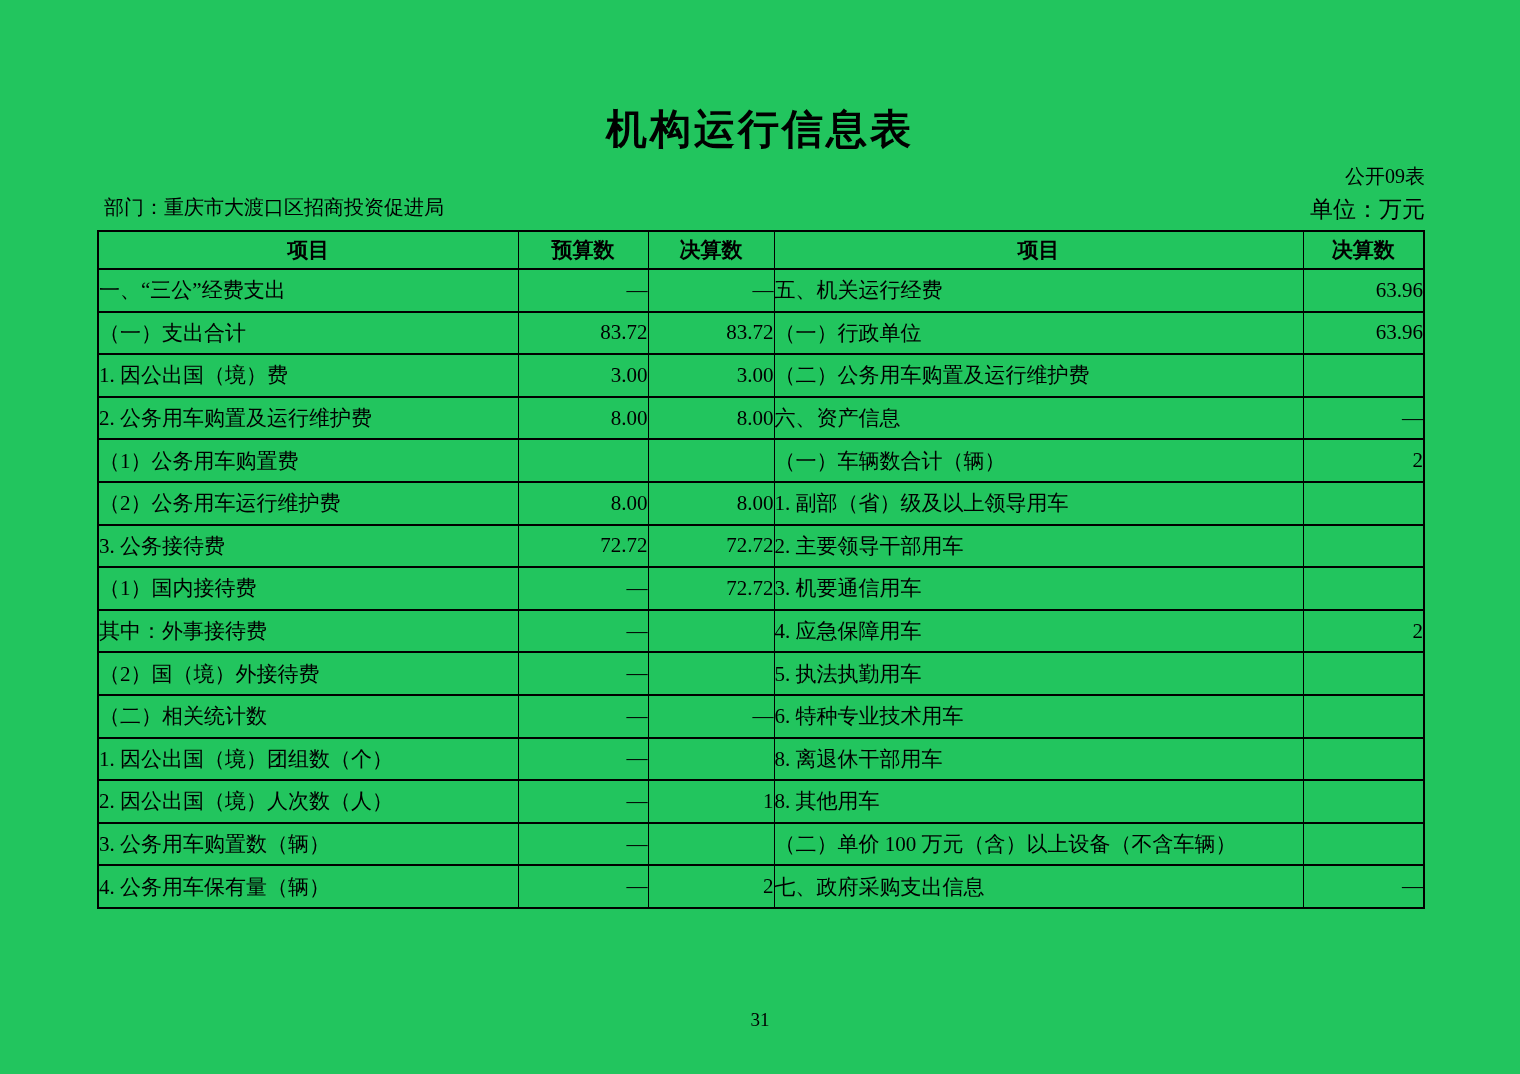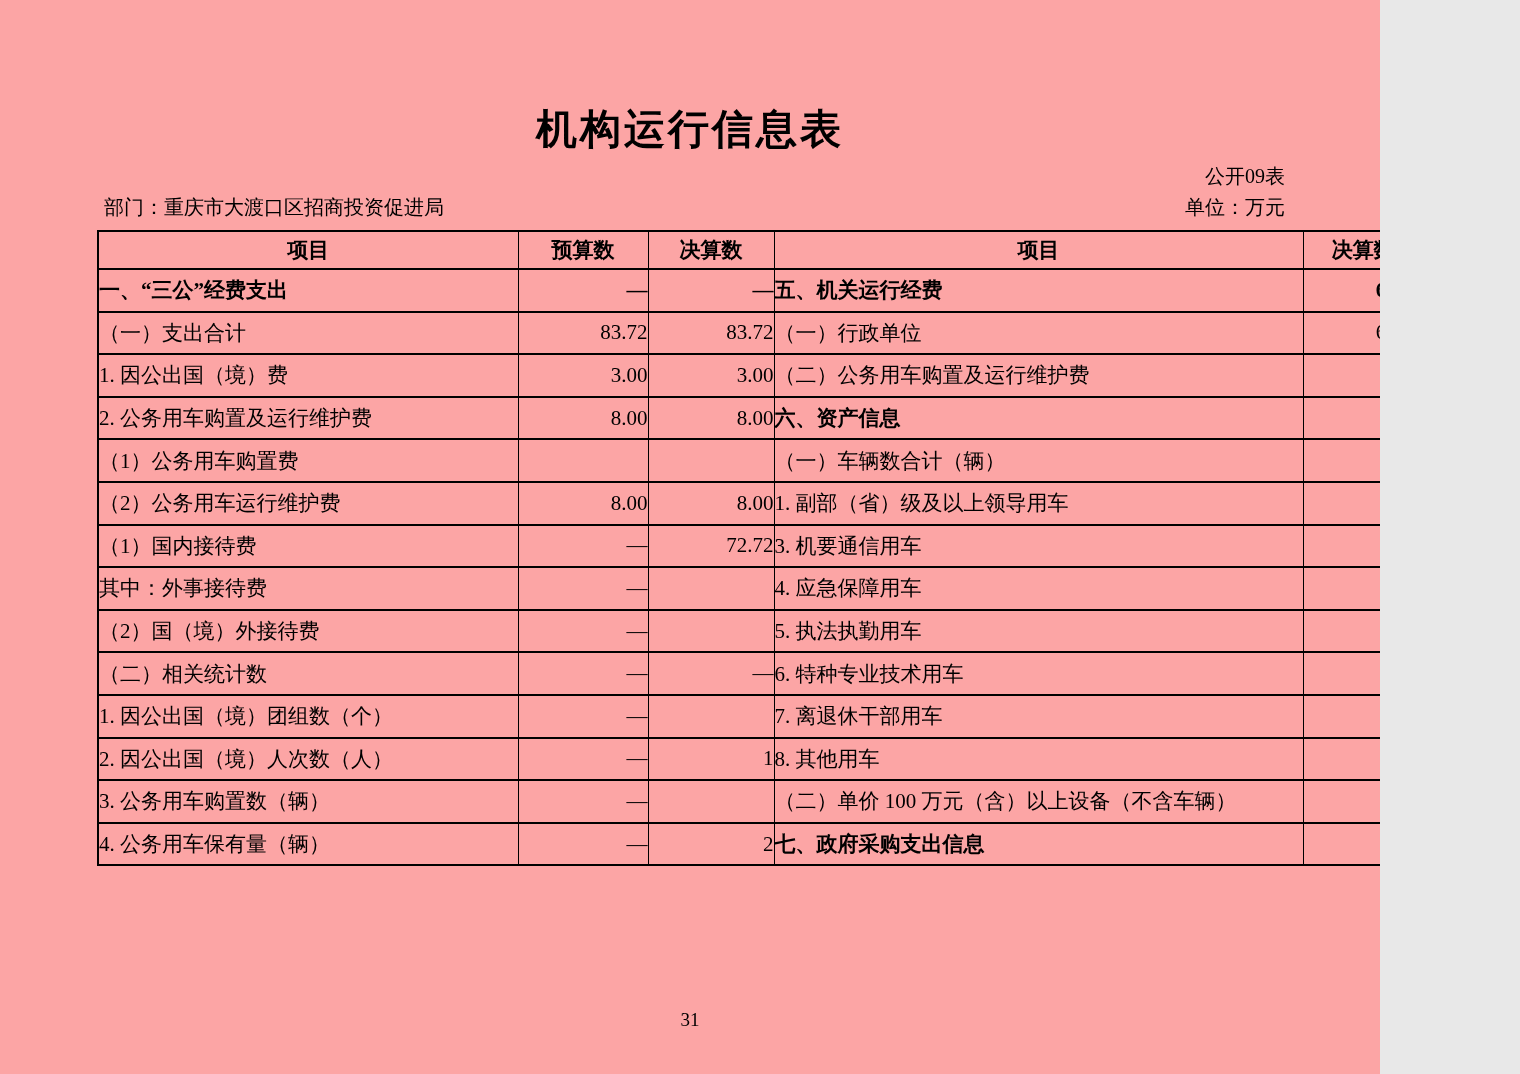--- a/index.html
+++ b/index.html
@@ -1,19 +1,19 @@
 <!DOCTYPE html>
 <html lang="zh"><head>
 <meta charset="utf-8">
 <style>
   html,body{margin:0;padding:0;background:#e8e8e8;}
   .page{
     position:relative;
-    width:1380px;height:1074px;
-    background:#fca5a5;
+    width:1520px;height:1074px;
+    background:#22c55e;
     color:#000;
     font-family:"Liberation Serif","DejaVu Serif",serif;
     overflow:hidden;
   }
   .title{
     position:absolute;left:0;right:0;top:102px;
     text-align:center;
     font-family:"Liberation Sans","DejaVu Sans",sans-serif;
     font-weight:bold;
     font-size:41px;
@@ -22,21 +22,21 @@
   .table-code{
     position:absolute;right:95px;top:163px;
     font-size:20px;text-align:right;
   }
   .dept{
     position:absolute;left:104px;top:194px;
     font-size:20px;
   }
   .unit{
     position:absolute;right:95px;top:194px;
-    font-size:20px;text-align:right;
+    font-size:23px;text-align:right;
   }
   table.info{
     position:absolute;left:97px;top:230px;
     width:1326px;
     border-collapse:collapse;
     table-layout:fixed;
     border:2px solid #000;
   }
   table.info th, table.info td{
     border:1px solid #000;
@@ -59,21 +59,21 @@
     font-size:21px;
     vertical-align:middle;
   }
   td.lbl{text-align:left;}
   td.val{text-align:right;padding-right:13px;}
   .ind0{padding-left:10px;}
   .ind1{padding-left:18px;}
   .ind2{padding-left:34px;margin-top:47px;}
   .ind3{padding-left:62px;}
   .ind4{padding-left:110px;margin-left:9px;}
-  .b{font-weight:bold;}
+  .b{font-weight:normal;}
   .pagenum{
     position:absolute;left:0;right:0;top:997px;
     text-align:center;
     font-size:19px;
     margin-top:12px;
   }
 </style>
 </head>
 <body>
 
@@ -141,20 +141,27 @@
           <td class="val">2</td>
         </tr>
         <tr>
           <td class="lbl ind3">（2）公务用车运行维护费</td>
           <td class="val">8.00</td>
           <td class="val">8.00</td>
           <td class="lbl ind2">1. 副部（省）级及以上领导用车</td>
           <td class="val"></td>
         </tr>
         <tr>
+          <td class="lbl ind2">3. 公务接待费</td>
+          <td class="val">72.72</td>
+          <td class="val">72.72</td>
+          <td class="lbl ind2">2. 主要领导干部用车</td>
+          <td class="val"></td>
+        </tr>
+        <tr>
           <td class="lbl ind3">（1）国内接待费</td>
           <td class="val">—</td>
           <td class="val">72.72</td>
           <td class="lbl ind2">3. 机要通信用车</td>
           <td class="val"></td>
         </tr>
         <tr>
           <td class="lbl ind4">其中：外事接待费</td>
           <td class="val">—</td>
           <td class="val"></td>
@@ -172,21 +179,21 @@
           <td class="lbl ind1">（二）相关统计数</td>
           <td class="val">—</td>
           <td class="val">—</td>
           <td class="lbl ind2">6. 特种专业技术用车</td>
           <td class="val"></td>
         </tr>
         <tr>
           <td class="lbl ind2">1. 因公出国（境）团组数（个）</td>
           <td class="val">—</td>
           <td class="val"></td>
-          <td class="lbl ind2">7. 离退休干部用车</td>
+          <td class="lbl ind2">8. 离退休干部用车</td>
           <td class="val"></td>
         </tr>
         <tr>
           <td class="lbl ind2">2. 因公出国（境）人次数（人）</td>
           <td class="val">—</td>
           <td class="val">1</td>
           <td class="lbl ind2">8. 其他用车</td>
           <td class="val"></td>
         </tr>
         <tr>

